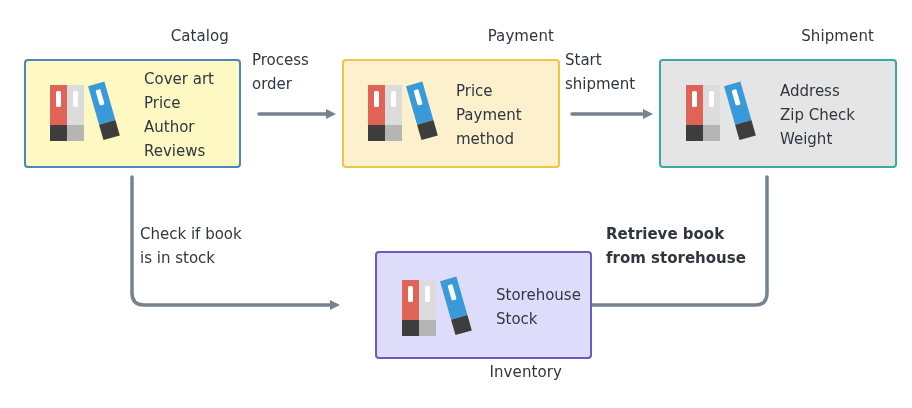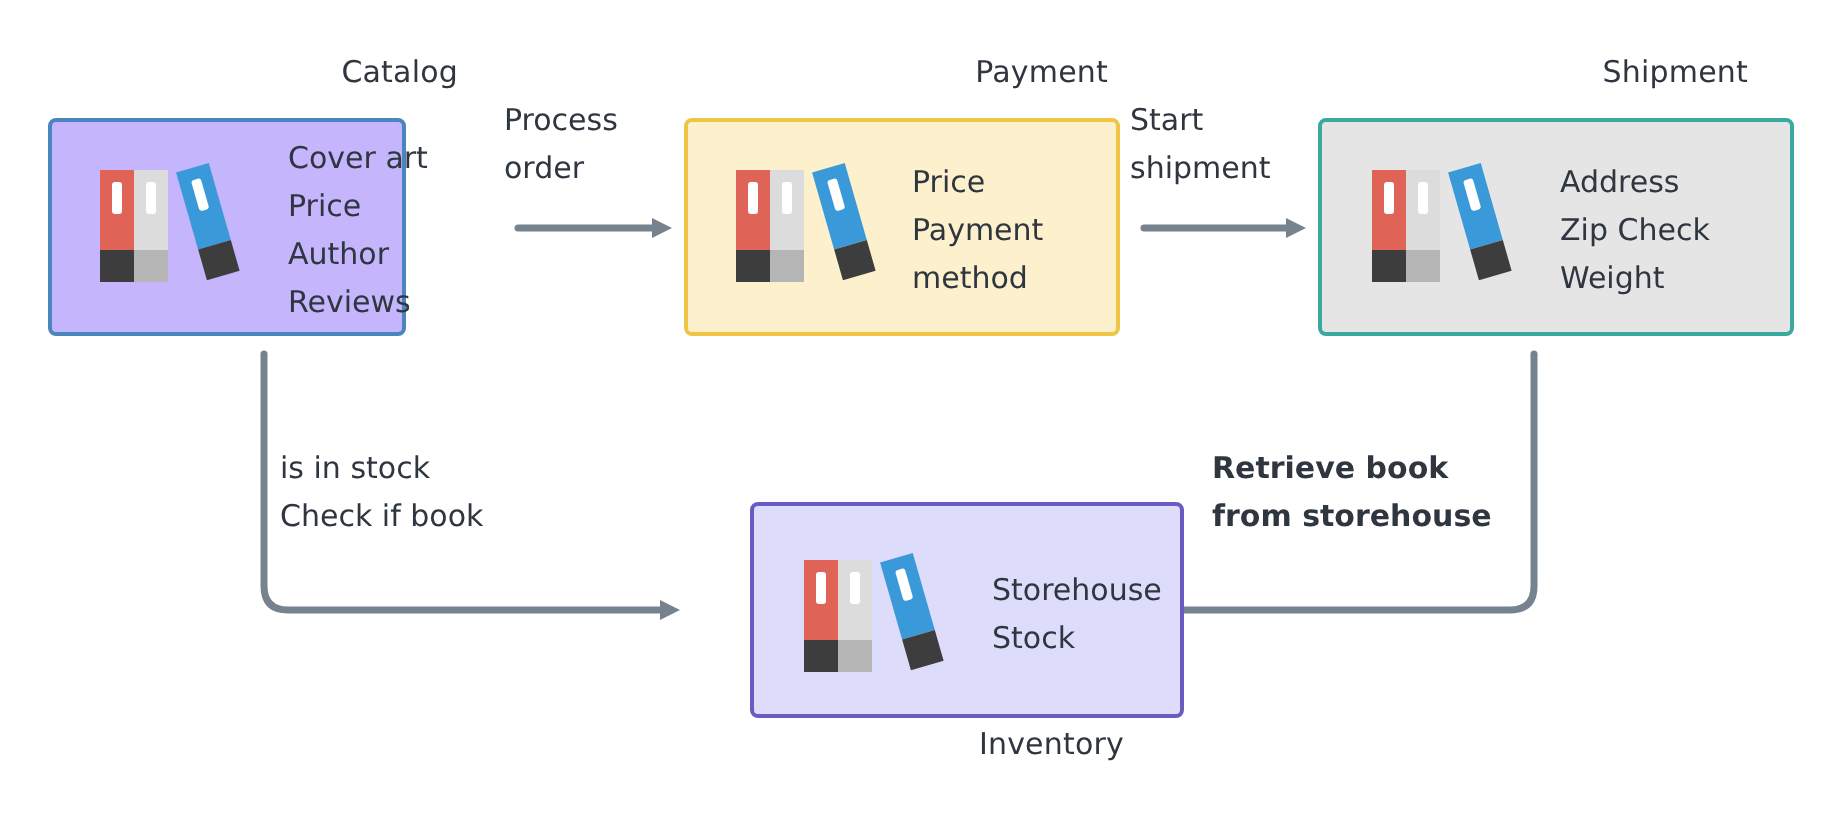--- a/index.html
+++ b/index.html
@@ -10,21 +10,21 @@
     color: #2f3640;
   }
   .title {
     position: absolute; font-size: 15px; text-align: right;
     width: 217px; letter-spacing: 0.1px;
   }
   .box {
     position: absolute; box-sizing: border-box;
     border-radius: 4px; border-width: 2px; border-style: solid;
   }
-  .box.catalog { left: 24px; top: 59px; width: 179px; height: 109px; background: #c4b5fd; border-color: #4a85bd; }
+  .box.catalog { left: 24px; top: 59px; width: 217px; height: 109px; background: #fef9c3; border-color: #4a85bd; }
   .box.payment { left: 342px; top: 59px; width: 218px; height: 109px; background: #fdf0cc; border-color: #eec545; }
   .box.shipment { left: 659px; top: 59px; width: 238px; height: 109px; background: #e5e5e5; border-color: #3aa9a0; }
   .box.inventory { left: 347px; top: 251px; width: 217px; height: 108px; background: #dedcfb; border-color: #6a5bc2; margin-left: 28px; }
 
   .books { position: absolute; width: 72px; height: 64px; }
   .fields { position: absolute; font-size: 15px; line-height: 24px; }
   .field { display: block; white-space: nowrap; }
 
   .label {
     position: absolute; font-size: 15px; line-height: 24px; text-align: left;
@@ -137,19 +137,19 @@
 
 <div class="label" style="left:252px; top:48px; width:90px;">
   <div>Process</div>
   <div>order</div>
 </div>
 <div class="label" style="left:565px; top:48px; width:90px;">
   <div>Start</div>
   <div>shipment</div>
 </div>
 <div class="label" style="left:140px; top:222px; width:120px;">
+  <div>Check if book</div>
   <div>is in stock</div>
-  <div>Check if book</div>
 </div>
 <div class="label" style="left:606px; top:222px; width:140px;font-weight:bold;">
   <div>Retrieve book</div>
   <div>from storehouse</div>
 </div>
 
 </body></html>

